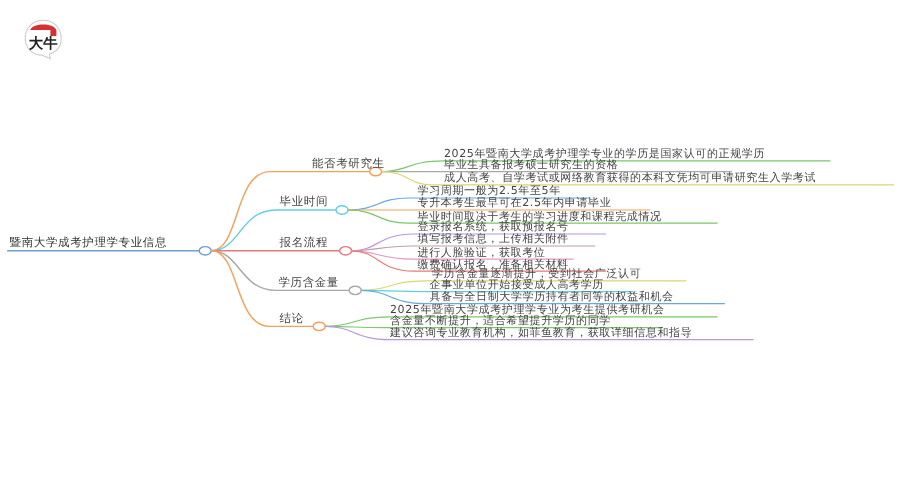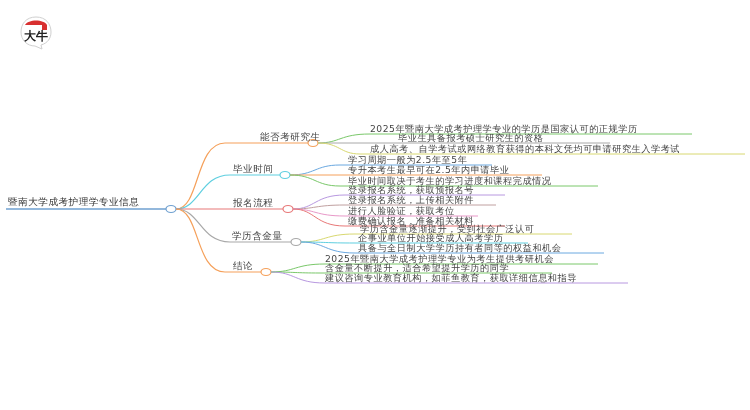--- a/index.html
+++ b/index.html
@@ -61,38 +61,38 @@
 
   <div class="logo">
     <svg class="logo-badge" viewBox="0 0 36 36">
       <path d="M18 3 C 8 3, 3 10, 3 18 C 3 26, 9 32, 17 32 L 24 35 L 23 31 C 30 29, 33 24, 33 18 C 33 10, 28 3, 18 3 Z" fill="#fff" stroke="#d0d0d0" stroke-width="1"></path>
       <path d="M7 11 C 10 5, 26 5, 29 11 Z" fill="#d83030"></path>
       <rect x="24" y="11" width="5" height="5" fill="#d83030"></rect>
       <text x="6" y="26" font-size="12" font-weight="bold" fill="#222" font-family="DejaVu Sans, sans-serif">大牛</text>
     </svg>
   </div>
 
-  <div class="txt root-txt" style="left:8px; top:197px;font-family:Liberation Mono, monospace;">暨南大学成考护理学专业信息</div>
+  <div class="txt root-txt" style="left:8px; top:197px;">暨南大学成考护理学专业信息</div>
 
   <div class="txt branch-txt" style="left:260px; top:131px;">能否考研究生</div>
   <div class="txt branch-txt" style="left:233px; top:163px;">毕业时间</div>
   <div class="txt branch-txt" style="left:233px; top:197px;">报名流程</div>
   <div class="txt branch-txt" style="left:232px; top:230px;">学历含金量</div>
   <div class="txt branch-txt" style="left:233px; top:260px;">结论</div>
 
   <div class="txt" style="left:370px; top:123px;">2025年暨南大学成考护理学专业的学历是国家认可的正规学历</div>
-  <div class="txt" style="left:370px; top:132px;margin-left:28px;">毕业生具备报考硕士研究生的资格</div>
+  <div class="txt" style="left:370px; top:132px;">毕业生具备报考硕士研究生的资格</div>
   <div class="txt" style="left:370px; top:143px;">成人高考、自学考试或网络教育获得的本科文凭均可申请研究生入学考试</div>
 
   <div class="txt" style="left:348px; top:154px;">学习周期一般为2.5年至5年</div>
   <div class="txt" style="left:348px; top:164px;">专升本考生最早可在2.5年内申请毕业</div>
   <div class="txt" style="left:348px; top:175px;">毕业时间取决于考生的学习进度和课程完成情况</div>
 
   <div class="txt" style="left:348px; top:184px;">登录报名系统，获取预报名号</div>
-  <div class="txt" style="left:348px; top:194px;">登录报名系统，上传相关附件</div>
+  <div class="txt" style="left:348px; top:194px;">填写报考信息，上传相关附件</div>
   <div class="txt" style="left:348px; top:205px;">进行人脸验证，获取考位</div>
   <div class="txt" style="left:348px; top:215px;text-align:right;">缴费确认报名，准备相关材料</div>
 
   <div class="txt" style="left:358px; top:232px;">企事业单位开始接受成人高考学历</div>
   <div class="txt" style="left:360px; top:223px;">学历含金量逐渐提升，受到社会广泛认可</div>
   <div class="txt" style="left:358px; top:242px;">具备与全日制大学学历持有者同等的权益和机会</div>
 
   <div class="txt" style="left:325px; top:253px;">2025年暨南大学成考护理学专业为考生提供考研机会</div>
   <div class="txt" style="left:325px; top:262px;">含金量不断提升，适合希望提升学历的同学</div>
   <div class="txt" style="left:325px; top:272px;">建议咨询专业教育机构，如菲鱼教育，获取详细信息和指导</div>

